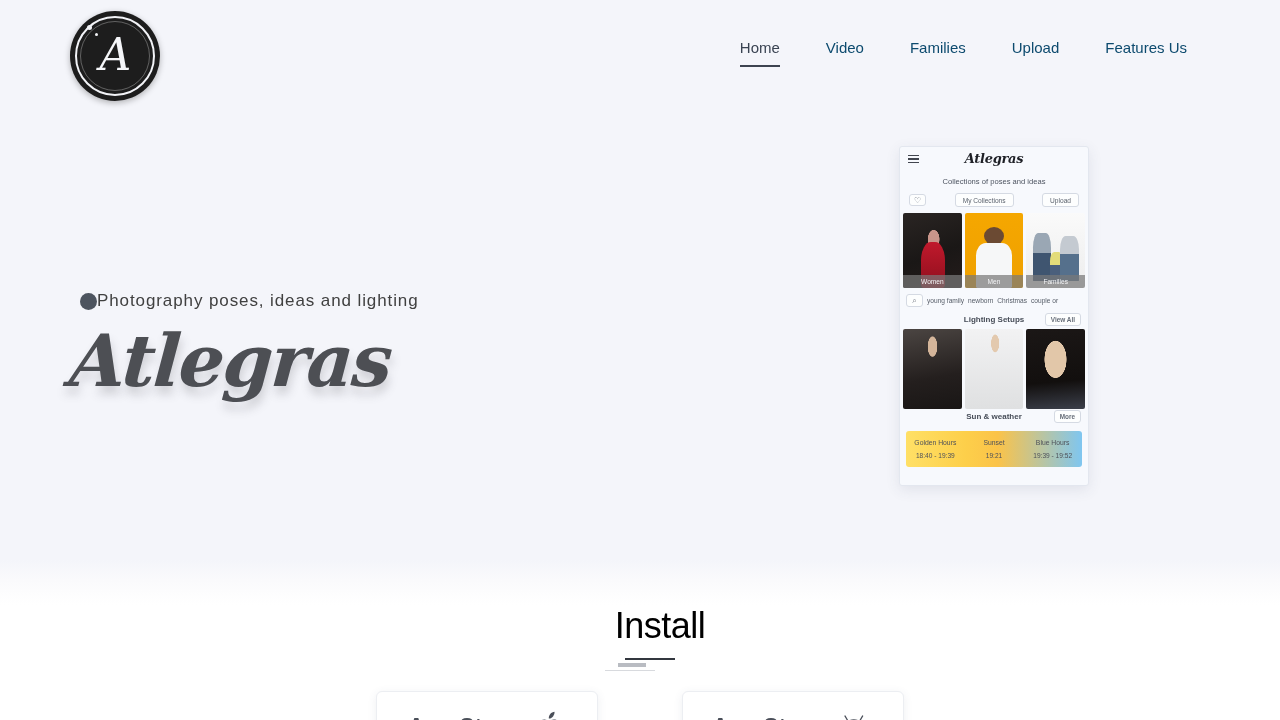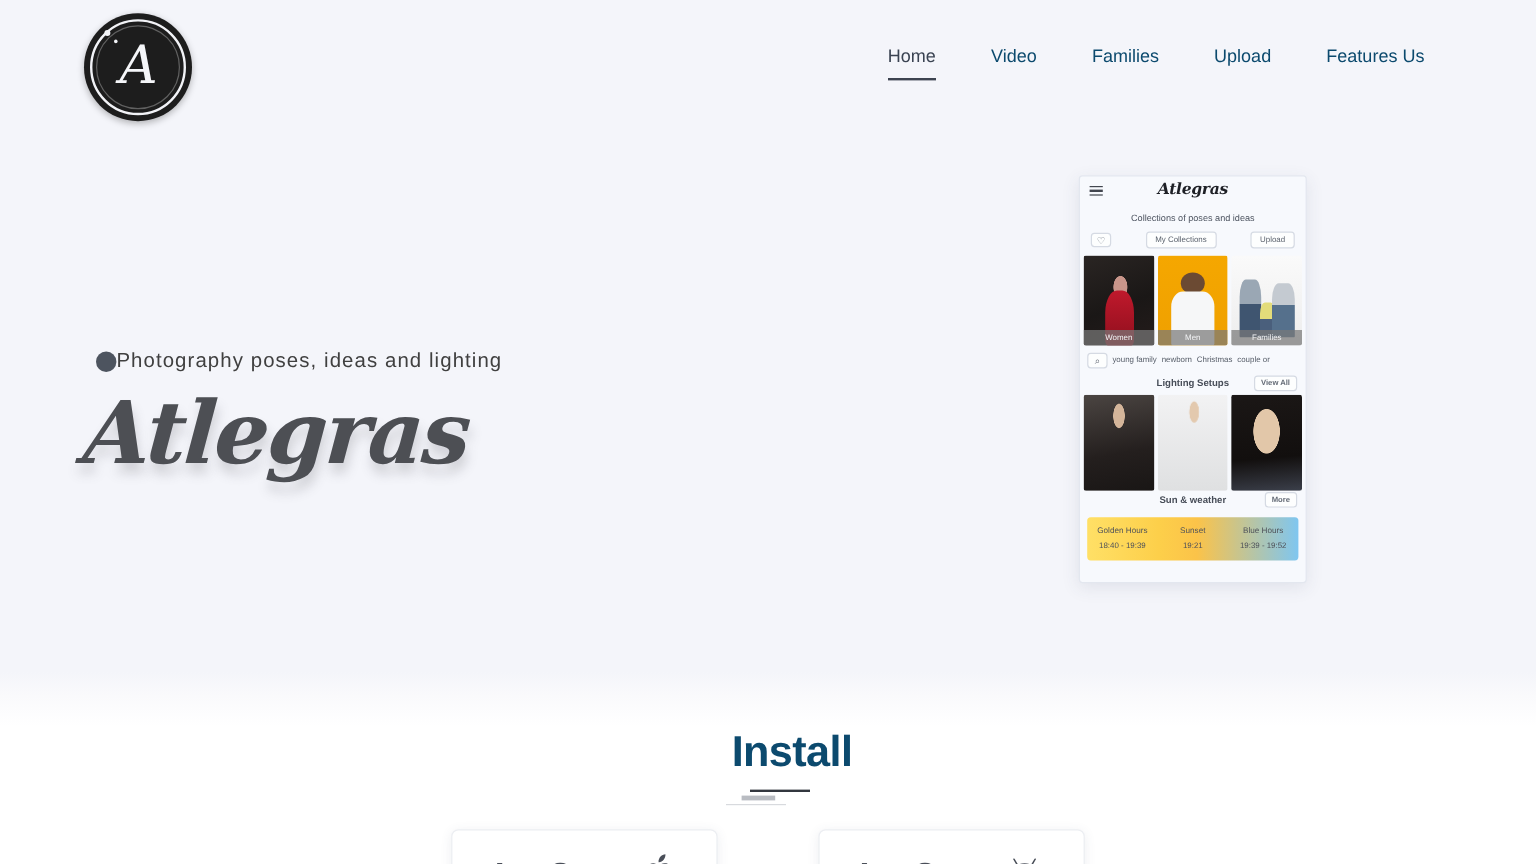--- a/index.html
+++ b/index.html
@@ -251,21 +251,21 @@
     align-items: center; justify-content: center; gap: 6px;
     color: #4e5159;
   }
   .ph-wcol .h { font-size: 6.8px; }
   .ph-wcol .v { font-size: 6.6px; }
 
   
   .install-title {
     position: absolute; left: 0; right: 0; top: 605px;
     text-align: center;
-    font-size: 36px; font-weight: 700; color: #0c4a6e;
+    font-size: 36px; font-weight: 400; color: #000000;
     letter-spacing: -.5px;
     margin-left: 40px;
   }
   .divider {
     position: absolute; left: 0; right: 0; top: 658px;
     display: flex; flex-direction: column; align-items: center; gap: 3px;
   }
   .div-l1 { width: 50px; height: 2px; background: #33373f; margin-left: 20px; }
   .div-l2 { width: 28px; height: 4px; background: #b9bcc2; margin-left: -16px; }
   .div-l3 { width: 50px; height: 1px; background: #d8dade; margin-left: -20px; }

